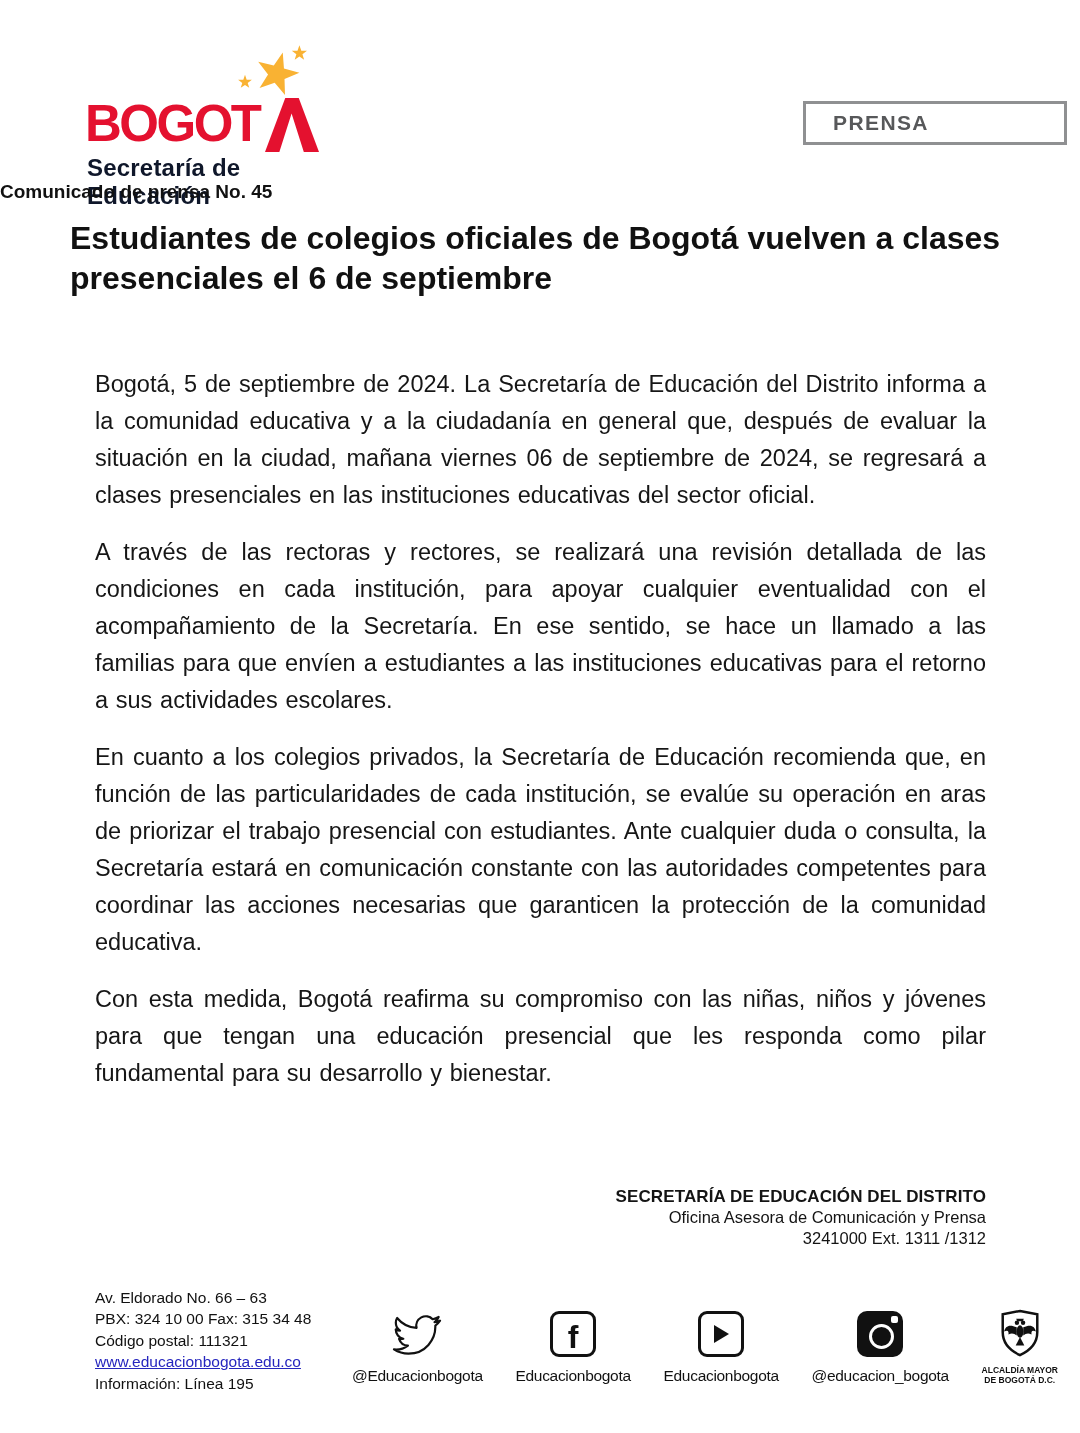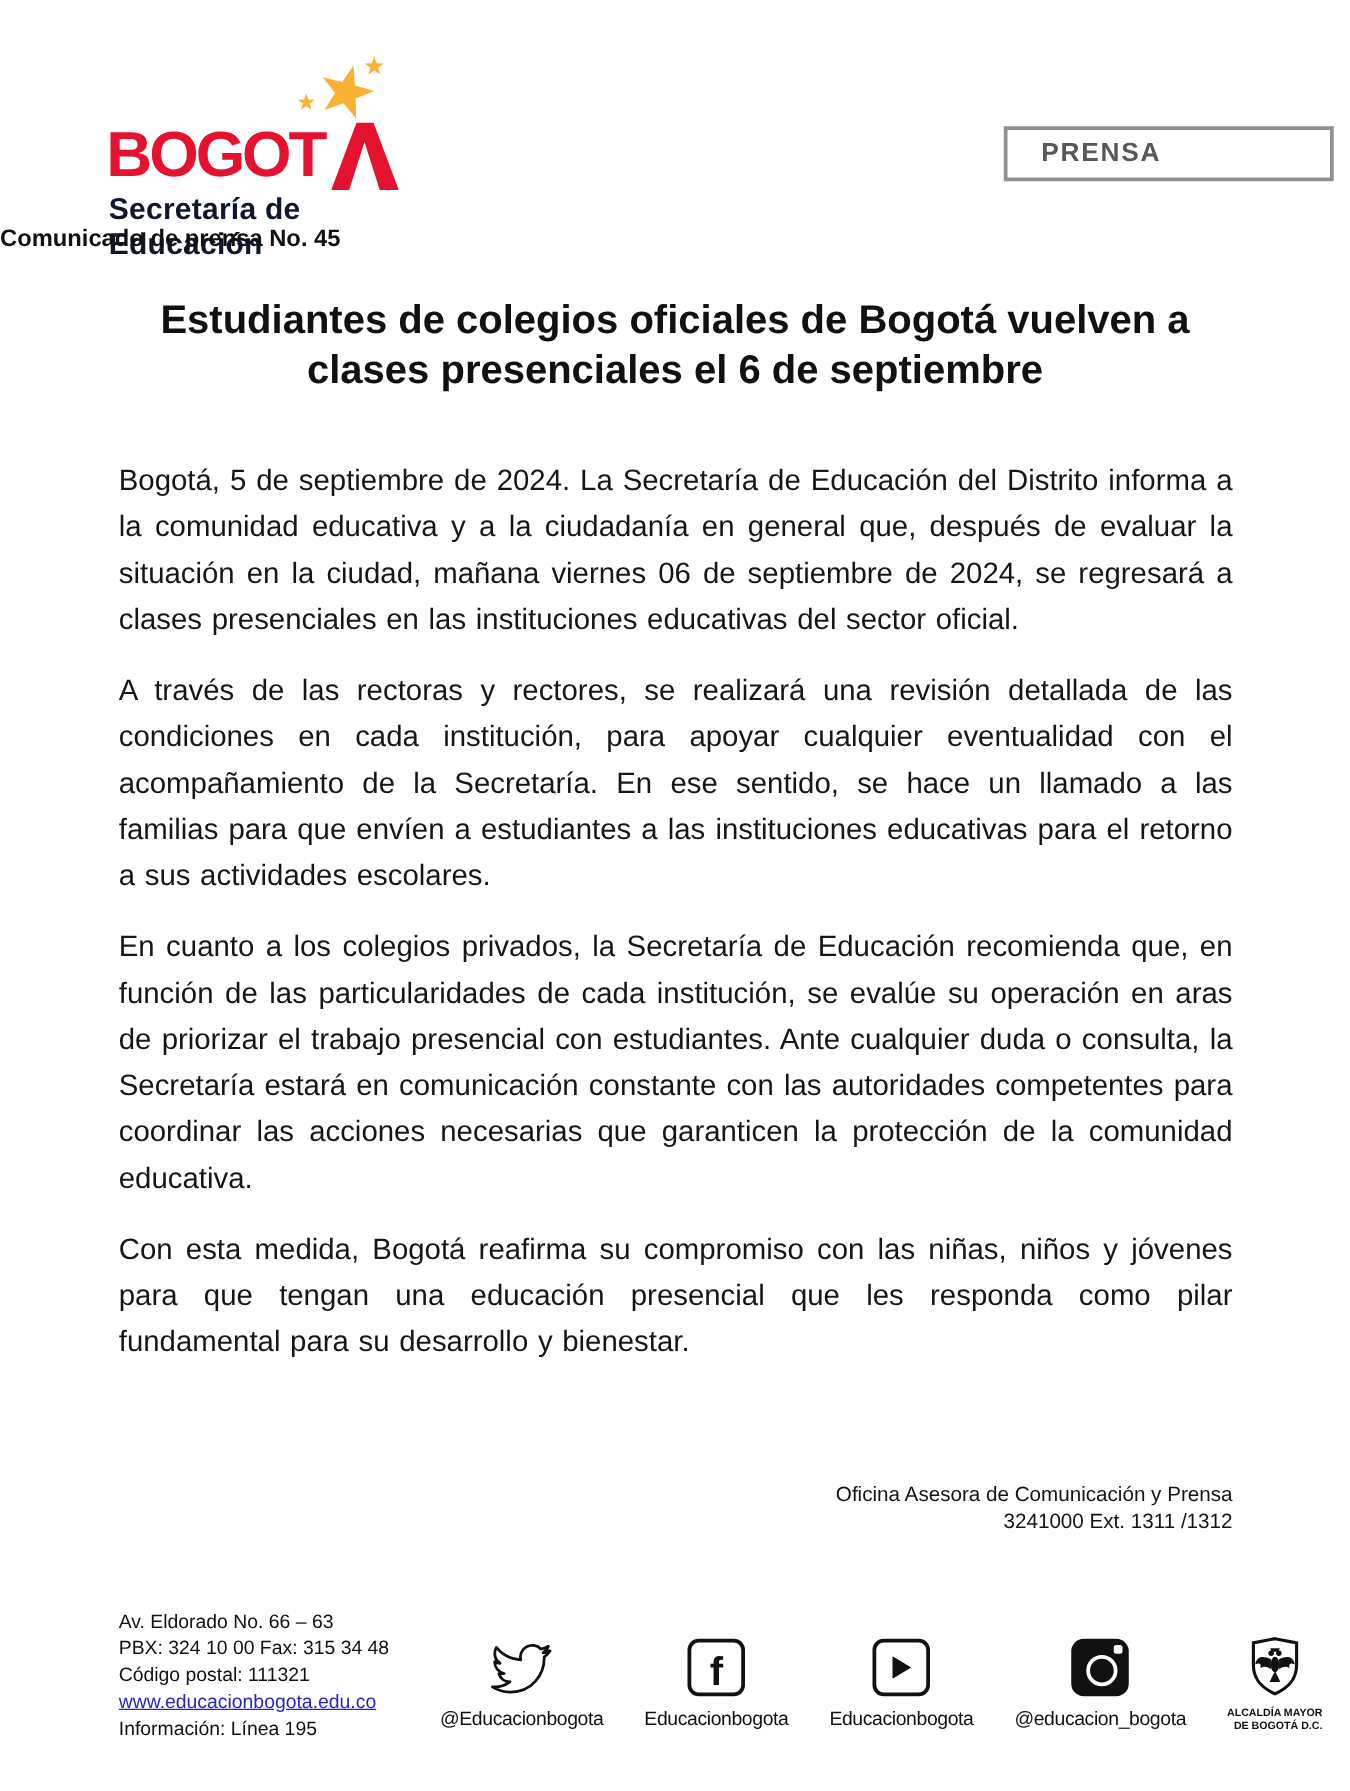--- a/index.html
+++ b/index.html
@@ -36,22 +36,22 @@
     font-size: 21px; font-weight: bold; letter-spacing: 1.4px; color: #57585A;
     background: #ffffff;
   }
 
   
   .kicker {
     position: absolute; top: 181px; left: 0; right: 0;
     font-size: 19px; font-weight: bold; color: #111;
   }
   .headline {
-    position: absolute; top: 218px; left: 70px; right: 70px; margin: 17px;
-    text-align: center; font-size: 32px; line-height: 40px; font-weight: bold; color: #111;
+    position: absolute; top: 218px; left: 70px; right: 70px; margin: 0;
+    font-size: 32px; line-height: 40px; font-weight: bold; color: #111;
   }
 
   
   .body-text { position: absolute; top: 366px; left: 95px; right: 94px; }
   .body-text p {
     margin: 0 0 20px 0;
     text-align: justify;
     font-size: 23.5px; line-height: 37px; word-spacing: 1.2px; color: #161616;
   }
   .body-text p strong { font-weight: normal; }
@@ -83,21 +83,21 @@
   .fb-glyph { font-size: 32px; font-weight: bold; color: #111; line-height: 1; margin-top: 6px; }
   .ig-box { position: relative; width: 46px; height: 46px; background: #111; border-radius: 10px; }
   .ig-box::before {
     content: ""; position: absolute; left: 12px; top: 13px; width: 19px; height: 19px;
     border: 3.6px solid #fff; border-radius: 50%;
   }
   .ig-box::after {
     content: ""; position: absolute; right: 5px; top: 5px; width: 7px; height: 7px;
     background: #fff; border-radius: 2px;
   }
-  .crest-label { margin-top: 5px; font-size: 8.5px; line-height: 10px; font-weight: bold; text-align: right; color: #111; }
+  .crest-label { margin-top: 5px; font-size: 8.5px; line-height: 10px; font-weight: bold; text-align: center; color: #111; }
 </style>
 </head>
 <body>
 
 <div class="page">
 
   <div class="logo">
     <svg class="logo-stars" width="92" height="64" viewBox="0 0 100 80">
       <polygon fill="#F9B233" points="67.2,13 68.7,33 88,38.5 69.4,46.1 70,66.1 57.1,50.8 38.2,57.6 48.8,40.6 36.5,24.7 56,29.5"></polygon>
       <polygon fill="#F9B233" points="88,4 90.4,10.8 97.5,10.9 91.8,15.2 93.9,22.1 88,18 82.1,22.1 84.2,15.2 78.5,10.9 85.6,10.8"></polygon>
@@ -120,20 +120,21 @@
   <h1 class="headline">Estudiantes de colegios oficiales de Bogotá vuelven a clases presenciales el 6 de septiembre</h1>
 
   <main class="body-text">
     <p><strong>Bogotá, 5 de septiembre de 2024.</strong><span> La Secretaría de Educación del Distrito informa a la comunidad educativa y a la ciudadanía en general que, después de evaluar la situación en la ciudad, mañana viernes 06 de septiembre de 2024, se regresará a clases presenciales en las instituciones educativas del sector oficial.</span></p>
     <p><span>A través de las rectoras y rectores, se realizará una revisión detallada de las condiciones en cada institución, para apoyar cualquier eventualidad con el acompañamiento de la Secretaría. En ese sentido, se hace un llamado a las familias para que envíen a estudiantes a las instituciones educativas para el retorno a sus actividades escolares.</span></p>
     <p><span>En cuanto a los colegios privados, la Secretaría de Educación recomienda que, en función de las particularidades de cada institución, se evalúe su operación en aras de priorizar el trabajo presencial con estudiantes. Ante cualquier duda o consulta, la Secretaría estará en comunicación constante con las autoridades competentes para coordinar las acciones necesarias que garanticen la protección de la comunidad educativa.</span></p>
     <p><span>Con esta medida, Bogotá reafirma su compromiso con las niñas, niños y jóvenes para que tengan una educación presencial que les responda como pilar fundamental para su desarrollo y bienestar.</span></p>
   </main>
 
   <div class="signature">
+    <div class="sig-org">SECRETARÍA DE EDUCACIÓN DEL DISTRITO</div>
     <div class="sig-line">Oficina Asesora de Comunicación y Prensa</div>
     <div class="sig-line">3241000 Ext. 1311 /1312</div>
   </div>
 
   <div class="address">
     <div>Av. Eldorado No. 66 – 63</div>
     <div>PBX: 324 10 00 Fax: 315 34 48</div>
     <div>Código postal: 111321</div>
     <a class="website-link">www.educacionbogota.edu.co</a>
     <div>Información: Línea 195</div>

